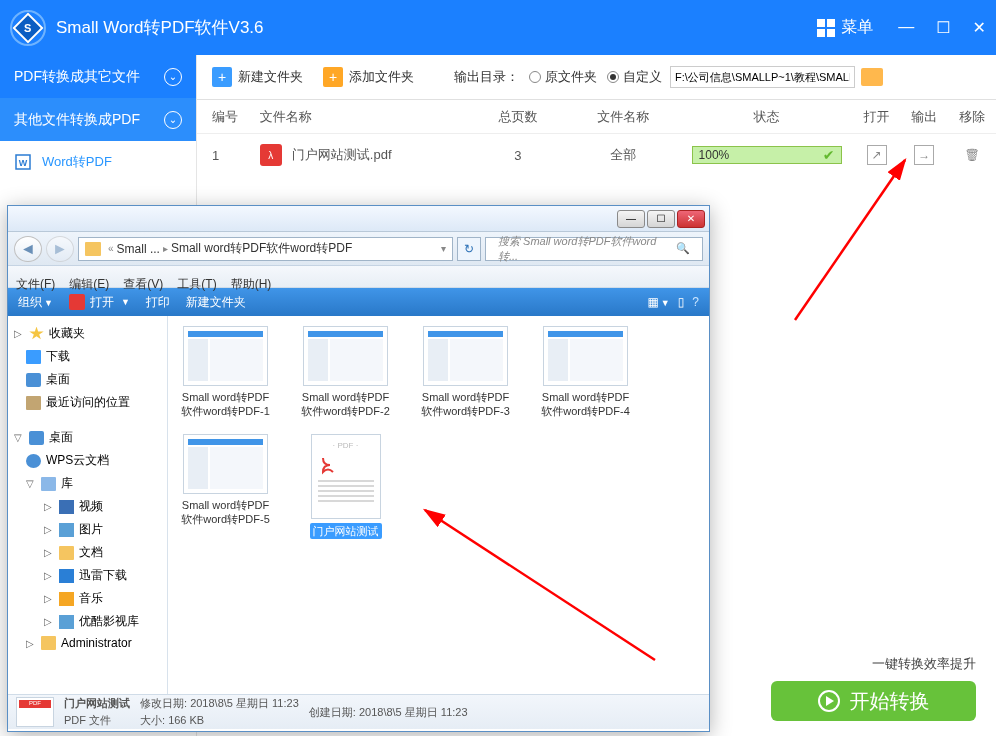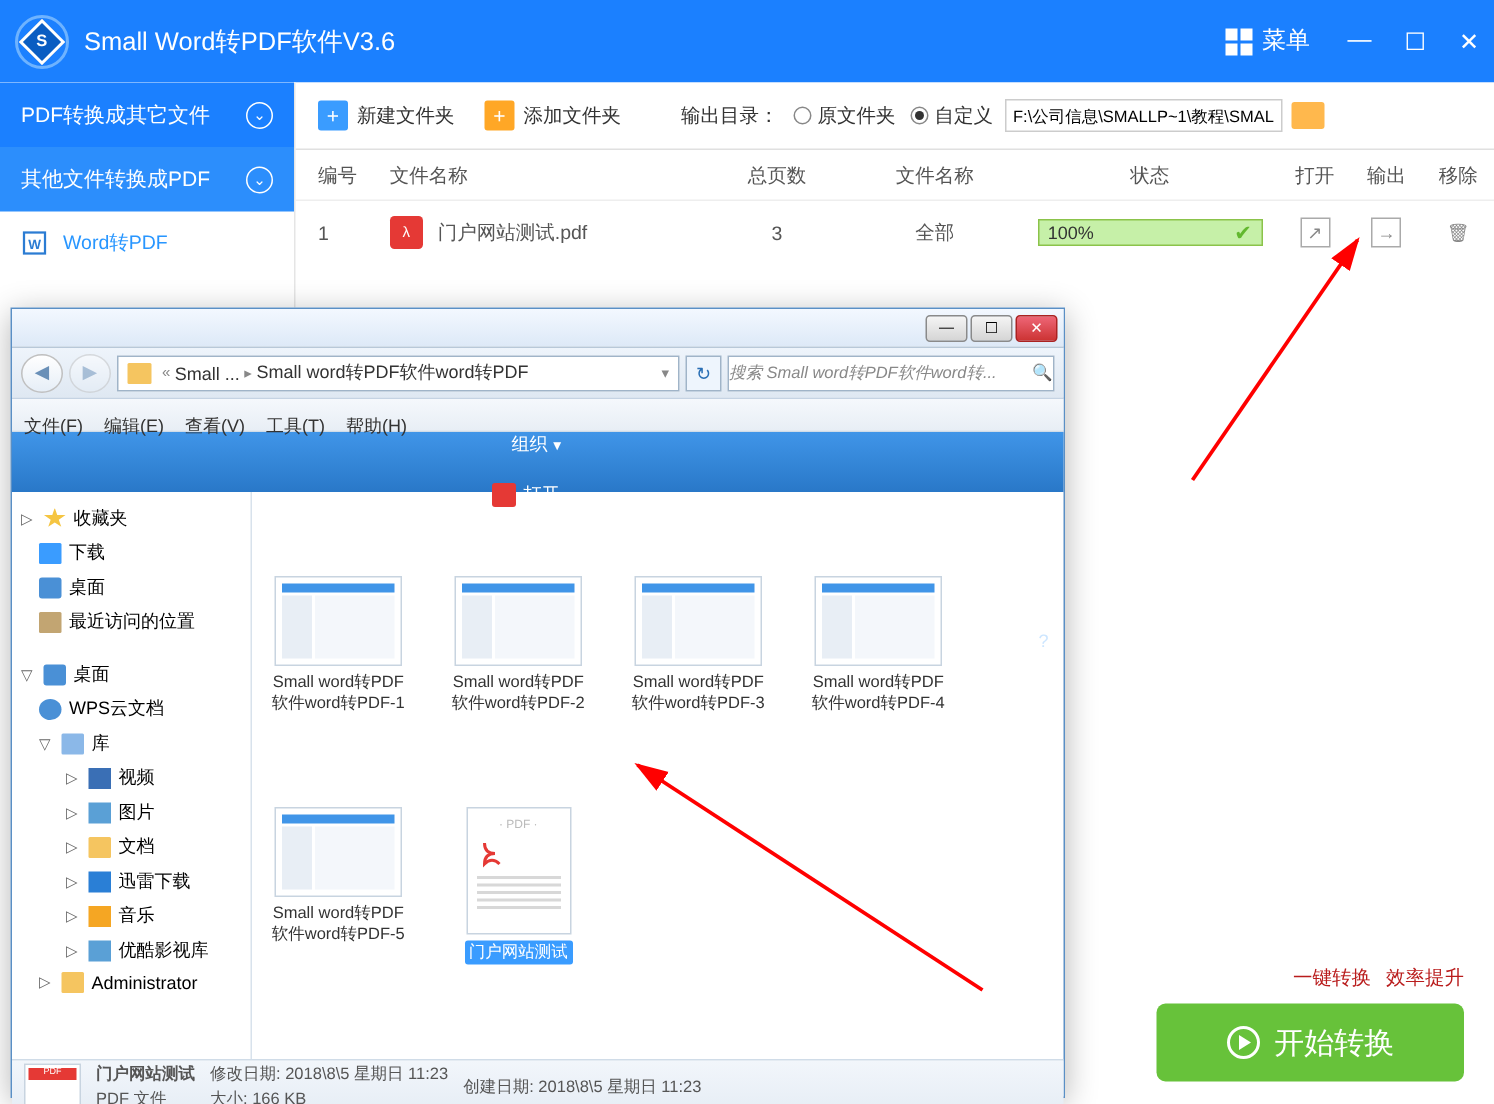--- a/index.html
+++ b/index.html
@@ -43,64 +43,64 @@
 .trow { height: 42px; display: flex; align-items: center; font-size: 13px; color: #555; padding-left: 15px; }
 .pdf-ico { width: 22px; height: 22px; background: #e53935; border-radius: 3px; margin-right: 10px; display:flex;align-items:center;justify-content:center;color:#fff;font-size:10px; }
 .progress { width: 150px; height: 18px; background: #c6f0a8; border: 1px solid #8bc34a; position: relative; display: flex; align-items: center; }
 .progress-text { position: absolute; left: 6px; color: #333; font-size: 12px; }
 .progress-check { position: absolute; right: 6px; color: #62b82e; font-size: 14px; }
 .cell-icon { width: 20px; height: 20px; border: 1px solid #aaa; display: flex; align-items: center; justify-content: center; color: #888; cursor: pointer; font-size:12px;}
 .cell-icon.noborder{border:none;}
 
 
 .bottom { position: absolute; bottom: 15px; right: 20px; display: flex; flex-direction: column; align-items: flex-end; gap: 8px; }
-.promo { color: #b91c1c; font-size: 13px; display: flex; gap: 10px; }
-.start-btn { width: 205px; height: 52px; background: #67c23a; color: #fff; border-radius: 6px; display: flex; align-items: center; justify-content: center; font-size: 20px; gap: 10px; cursor: pointer; }
+.promo { color: #404040; font-size: 13px; display: flex; }
+.start-btn { width: 205px; height: 40px; background: #67c23a; color: #fff; border-radius: 6px; display: flex; align-items: center; justify-content: center; font-size: 20px; gap: 10px; cursor: pointer; }
 .start-btn .play { width: 22px; height: 22px; border: 2px solid #fff; border-radius: 50%; display: flex; align-items: center; justify-content: center; }
 .start-btn .play::after{content:'';border-left:8px solid #fff;border-top:5px solid transparent;border-bottom:5px solid transparent;margin-left:2px;}
 
 
 .arrow { position: absolute; pointer-events: none; }
 
 
 .explorer { position: absolute; top: 205px; left: 7px; width: 703px; height: 527px; background: #fff; border: 1px solid #5a8fc5; box-shadow: 0 4px 20px rgba(0,0,0,0.3); }
 .exp-titlebar { height: 26px; background: linear-gradient(#f3f8ff,#dde9f7); border-bottom: 1px solid #b8c8d8; display: flex; justify-content: flex-end; align-items: center; padding-right: 4px; }
 .exp-winbtn { display: flex; gap: 2px; }
 .exp-winbtn span { width: 28px; height: 18px; border: 1px solid #8a8a8a; background: linear-gradient(#f5f5f5,#d5d5d5); display: flex; align-items: center; justify-content: center; font-size: 10px; border-radius: 3px; cursor:pointer;}
 .exp-winbtn span.close { background: linear-gradient(#e67,#c33); color: #fff; border-color:#a22;}
 .exp-nav { height: 34px; background: linear-gradient(#eef4fb,#dfe8f2); display: flex; align-items: center; padding: 0 6px; gap: 4px; border-bottom: 1px solid #c5d3e3; }
 .nav-btn { width: 28px; height: 26px; border: 1px solid #c0c0c0; border-radius: 50%; background: linear-gradient(#fff,#e6eef7); display:flex;align-items:center;justify-content:center;color:#6a90b8; cursor:pointer;}
 .breadcrumb { flex: 1; height: 24px; background: #fff; border: 1px solid #a0b4c8; display: flex; align-items: center; padding: 0 6px; font-size: 12px; gap: 3px; }
 .bcseg { color: #333; }
 .bcsep { color: #888; font-size:10px; }
 .fold-i { width:16px; height:14px; background:#f5c560; margin-right:4px; border-radius:1px; }
 .refresh{width:24px;height:24px;border:1px solid #a0b4c8;background:#eef5fd;display:flex;align-items:center;justify-content:center;color:#2a6fb5;cursor:pointer;font-size:12px;}
-.search-box { width: 218px; height: 24px; background: #fff; border: 1px solid #a0b4c8; display: flex; align-items: center; padding: 0 0; font-size: 11px; color: #888; font-style: italic; }
+.search-box { width: 218px; height: 24px; background: #fff; border: 1px solid #a0b4c8; display: flex; align-items: center; padding: 0 12px; font-size: 11px; color: #888; font-style: italic; }
 .search-box .mag { margin-left: auto; font-style: normal; color: #4a7db5; }
 .exp-menu { height: 22px; background: linear-gradient(#f5f8fc,#e8eef5); display: flex; align-items: center; padding: 0 8px; gap: 14px; font-size: 12px; color: #333; border-bottom: 1px solid #d0dce8; }
 .exp-menu span{cursor:pointer;margin-top:16px;}
-.exp-tool { height: 40px; background: linear-gradient(#4095e8,#2978c8); display: flex; align-items: center; padding: 0 10px; gap: 16px; font-size: 12px; color: #fff; flex-direction: column; }
+.exp-tool { height: 28px; background: linear-gradient(#4095e8,#2978c8); display: flex; align-items: center; padding: 0 10px; gap: 16px; font-size: 12px; color: #fff; }
 .exp-tool span{cursor:pointer;}
 .tool-drop{font-size:9px;margin-left:2px;}
 .tool-open{display:flex;align-items:center;gap:5px;}
 .tool-open .pdf-sq{width:16px;height:16px;background:#e53935;border-radius:2px;}
 .exp-body { display: flex; height: 378px; }
 .exp-side { width: 160px; background: #fff; border-right: 1px solid #d8e2ec; overflow: hidden; font-size: 12px; padding: 6px 0; }
 .tree-item { display: flex; align-items: center; gap: 5px; padding: 3px 6px; cursor: pointer; white-space:nowrap;}
 .tree-item.l1{padding-left:18px;}
 .tree-item.l2{padding-left:36px;}
 .tree-ico{width:15px;height:14px;flex-shrink:0;}
 .tree-chev{width:10px;font-size:10px;color:#666;}
 .star{background:#f5c542;clip-path:polygon(50% 0,61% 35%,98% 35%,68% 57%,79% 91%,50% 70%,21% 91%,32% 57%,2% 35%,39% 35%);}
 .fold{background:#f5c560;border-radius:1px;}
 .mon{background:#4a90d6;border-radius:2px;}
 .cloud{background:#4a90d6;border-radius:50%;}
 .lib{background:#8bb8e8;border-radius:1px;}
 .exp-main { flex: 1; padding: 10px; display: flex; flex-wrap: wrap; align-content: flex-start; gap: 15px 25px; }
-.file-item { width: 95px; display: flex; flex-direction: column; align-items: center; gap: 4px; font-size: 11px; text-align: center; cursor: pointer; margin-top: 46px; }
+.file-item { width: 95px; display: flex; flex-direction: column; align-items: center; gap: 4px; font-size: 11px; text-align: center; cursor: pointer; }
 .file-item.selected .fname { background: #3a9cff; color: #fff; padding: 1px 3px; border-radius: 2px; }
 .thumb { width: 85px; height: 60px; border: 1px solid #c8d4e0; background: #fff; padding: 4px; display:flex;flex-direction:column;gap:2px;}
 .thumb .bar{height:6px;background:#4095e8;}
 .thumb .body{flex:1;display:flex;gap:2px;}
 .thumb .body .s{width:20px;background:#e8eef5;}
 .thumb .body .m{flex:1;background:#f4f7fb;}
 .thumb-pdf { width: 70px; height: 85px; border: 1px solid #c8d4e0; background: #fff; padding:6px; display:flex;flex-direction:column;gap:3px;}
 .thumb-pdf .hdr{font-size:8px;color:#bbb;}
 .thumb-pdf .pico{width:20px;height:20px;margin:2px 0;}
 .thumb-pdf .pico svg{width:100%;height:100%;}

